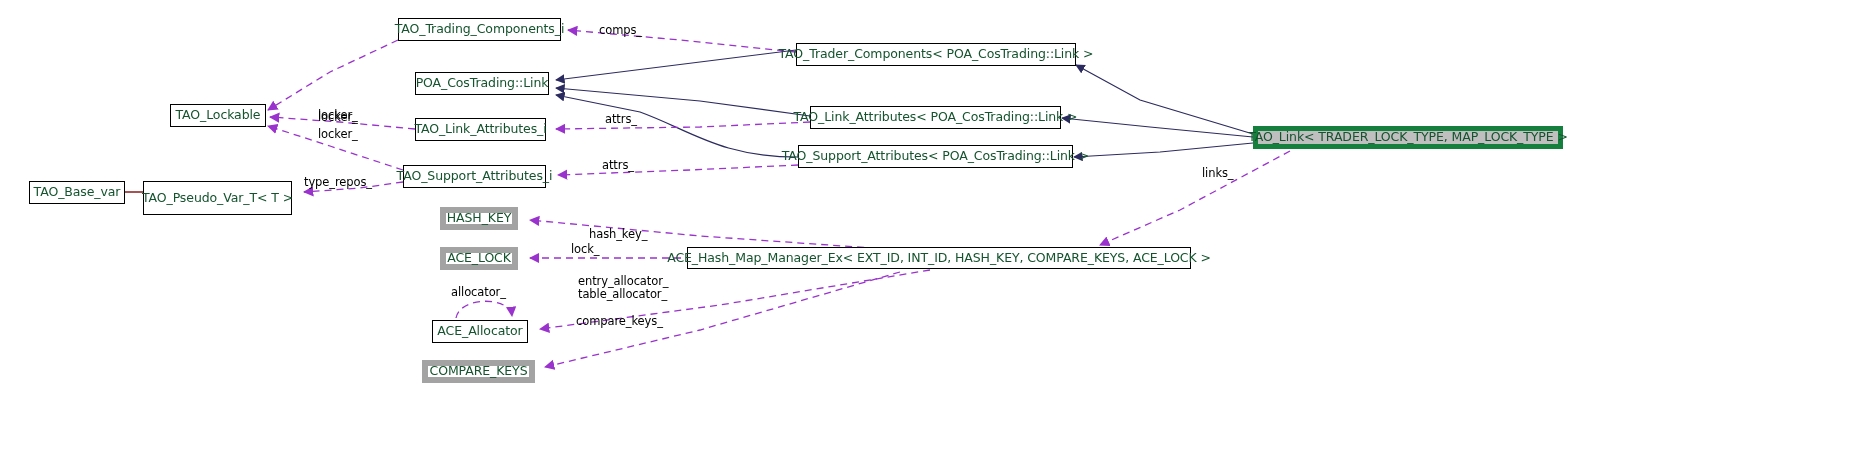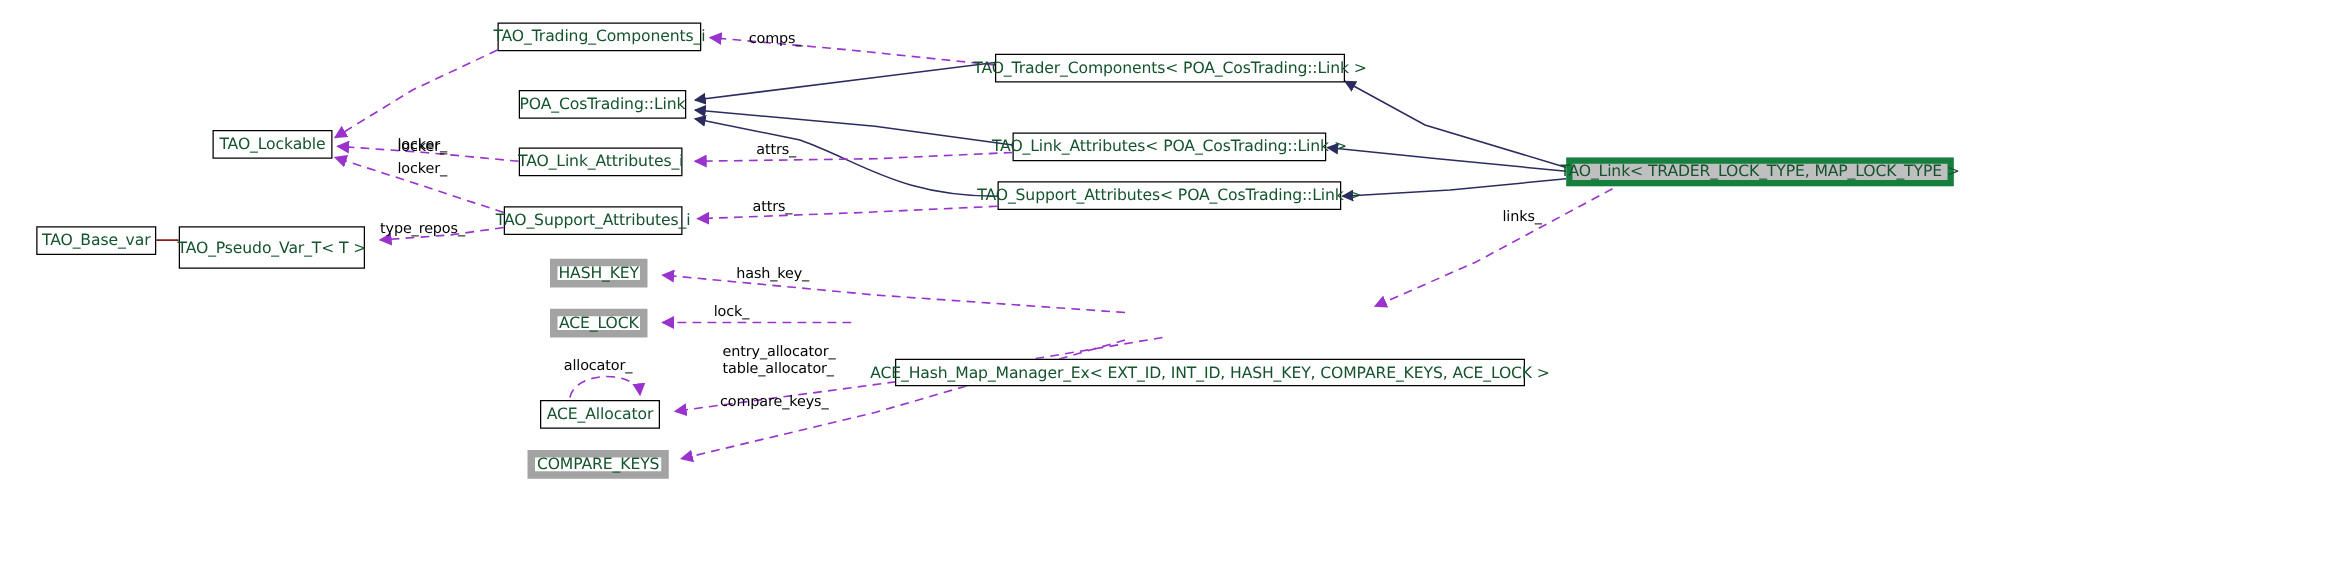--- a/index.html
+++ b/index.html
@@ -132,40 +132,40 @@
       </div>
       <div class="node highlight" style="left: 1253px; top: 126px; width: 310px; height: 23px;">
         <span>TAO_Link&lt; TRADER_LOCK_TYPE, MAP_LOCK_TYPE &gt;</span>
       </div>
       <div class="node gray-border" style="left: 440px; top: 207px; width: 78px; height: 23px;">
         <span>HASH_KEY</span>
       </div>
       <div class="node gray-border" style="left: 440px; top: 247px; width: 78px; height: 23px;">
         <span>ACE_LOCK</span>
       </div>
-      <div class="node" style="left: 716px; top: 247px; width: 504px; height: 22px; margin-top: 40px;">
+      <div class="node" style="left: 687px; top: 247px; width: 504px; height: 22px;">
         <span>ACE_Hash_Map_Manager_Ex&lt; EXT_ID, INT_ID, HASH_KEY, COMPARE_KEYS, ACE_LOCK &gt;</span>
       </div>
       <div class="node" style="left: 432px; top: 320px; width: 96px; height: 23px; text-align: center;">
         <span>ACE_Allocator</span>
       </div>
       <div class="node gray-border" style="left: 422px; top: 360px; width: 113px; height: 23px;">
         <span>COMPARE_KEYS</span>
       </div>
     </div>
   <div id="labels">
       <div class="elabel" style="left: 599px; top: 24px;">comps_</div>
       <div class="elabel" style="left: 318px; top: 111px;">locker_</div>
       <div class="elabel" style="left: 318px; top: 109px;">locker_</div>
       <div class="elabel" style="left: 318px; top: 128px;">locker_</div>
       <div class="elabel" style="left: 605px; top: 113px;">attrs_</div>
       <div class="elabel" style="left: 602px; top: 159px;">attrs_</div>
       <div class="elabel" style="left: 304px; top: 176px;">type_repos_</div>
       <div class="elabel" style="left: 1202px; top: 167px;">links_</div>
-      <div class="elabel" style="left: 589px; top: 212px;">hash_key_</div>
+      <div class="elabel" style="left: 589px; top: 228px;">hash_key_</div>
       <div class="elabel" style="left: 571px; top: 243px;">lock_</div>
       <div class="elabel" style="left: 578px; top: 275px;">entry_allocator_</div>
       <div class="elabel" style="left: 578px; top: 288px;">table_allocator_</div>
       <div class="elabel" style="left: 451px; top: 286px;">allocator_</div>
       <div class="elabel" style="left: 576px; top: 315px;">compare_keys_</div>
     </div>
 
 </div>
 
 </body></html>

